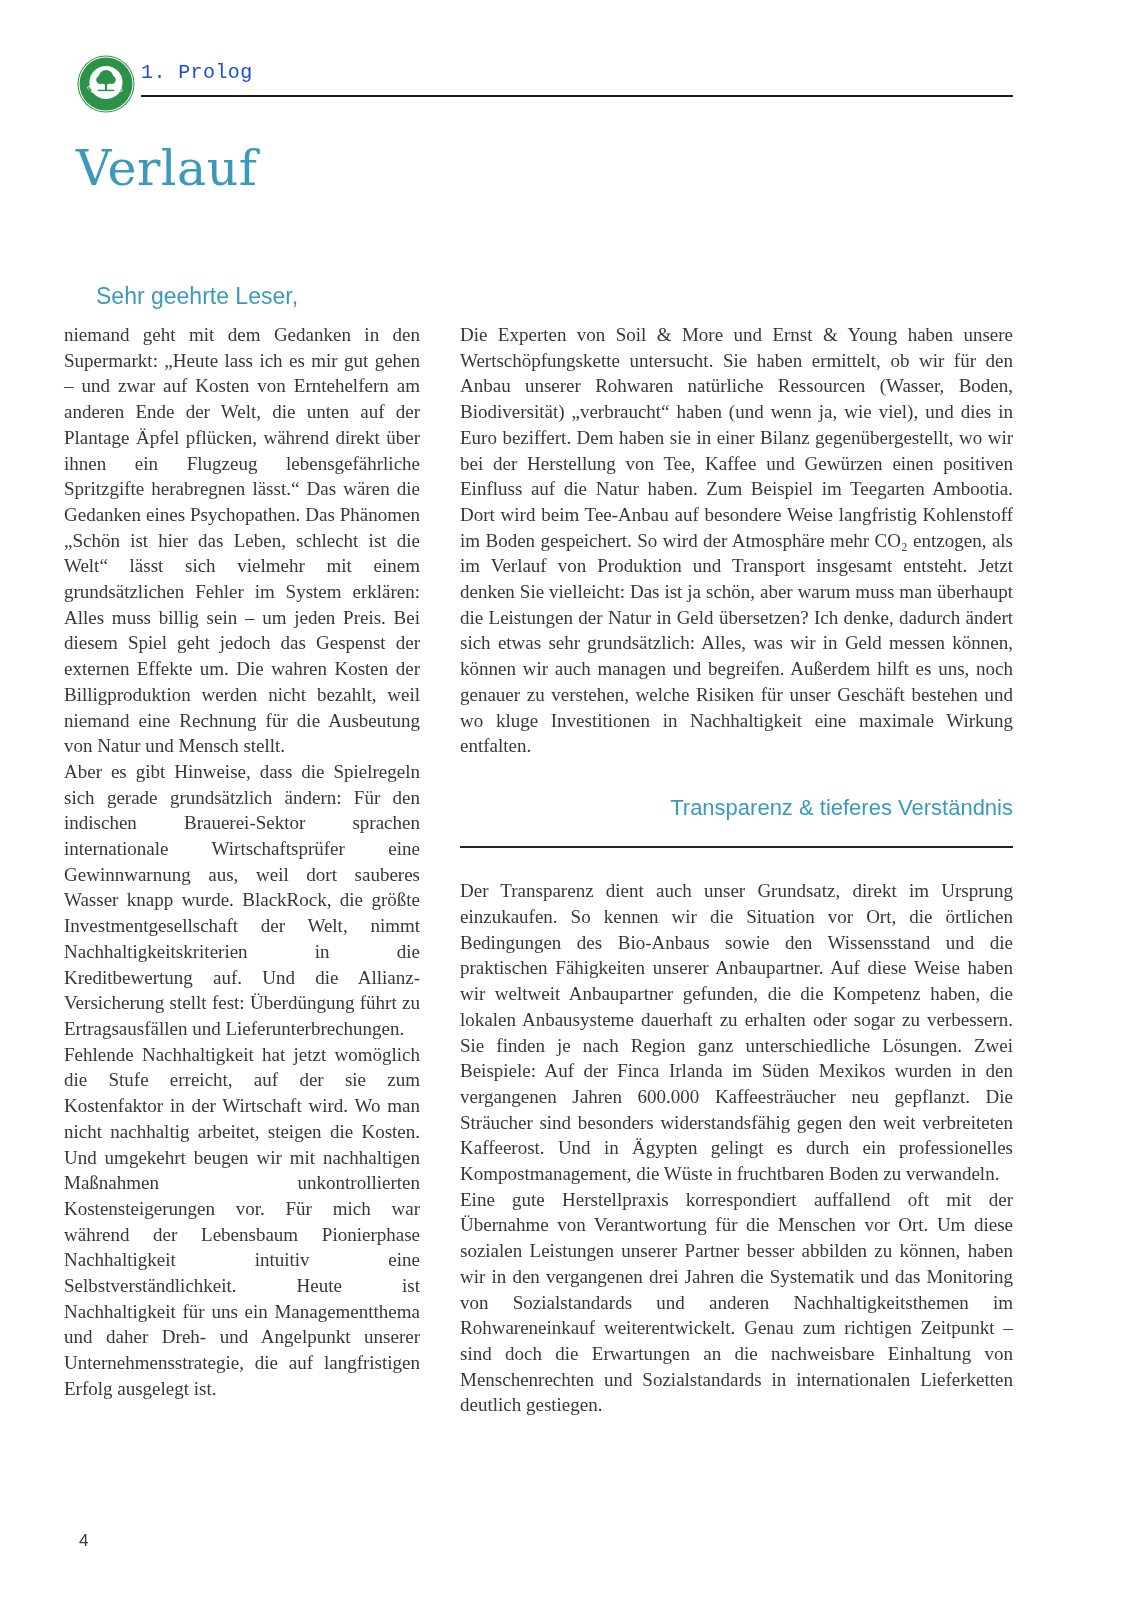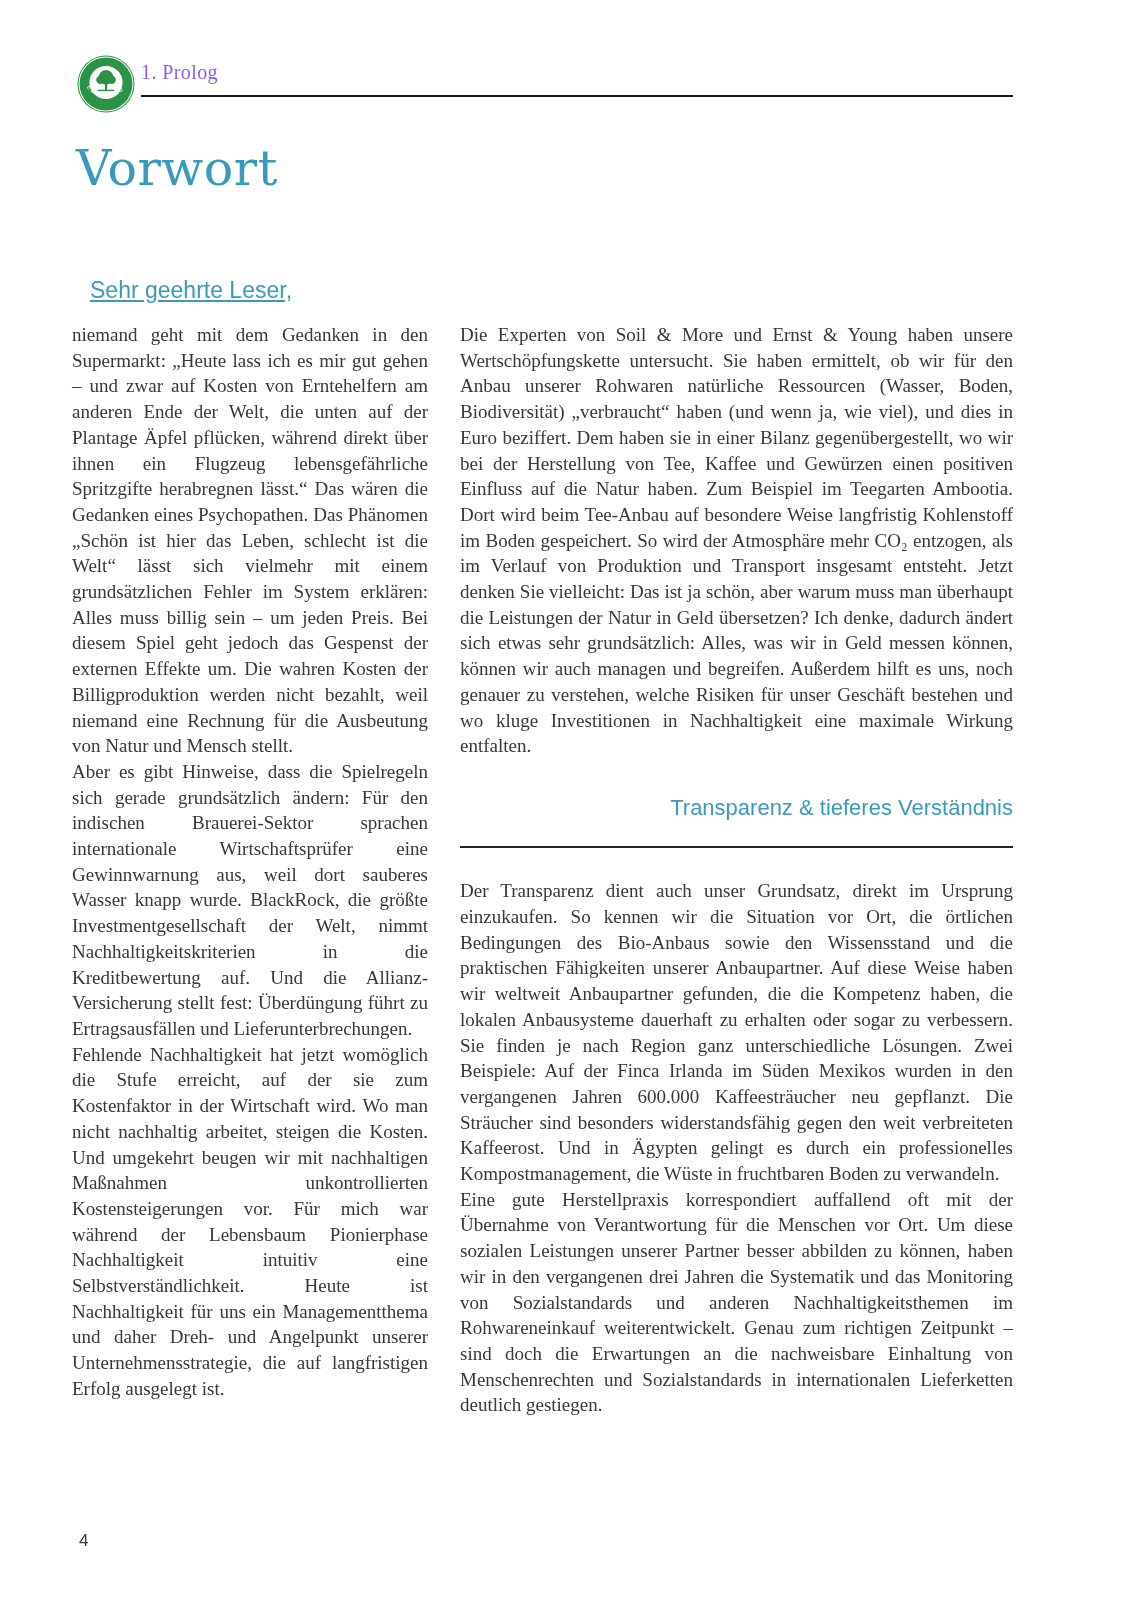--- a/index.html
+++ b/index.html
@@ -2,34 +2,34 @@
 <html lang="de"><head>
 <meta charset="utf-8">
 <style>
   html,body{margin:0;padding:0;background:#ffffff;}
   .page{position:relative;width:1132px;height:1600px;background:#ffffff;overflow:hidden;
         font-family:"Liberation Serif",serif;color:#383838;}
 
   
   .logo{position:absolute;left:77px;top:55px;width:58px;height:58px;}
   .section-label{position:absolute;left:141px;top:61px;
-        font-family:Liberation Serif, serif;font-size:20px;letter-spacing:.4px;color:#8b5cf6;}
+        font-family:Liberation Mono, monospace;font-size:20px;letter-spacing:.4px;color:#1d4ed8;}
   .header-rule{position:absolute;left:141px;top:95px;width:872px;height:2px;background:#1c1c1c;}
 
   
   .title{position:absolute;left:76px;top:140px;margin:0;
         font-family:"DejaVu Serif",serif;font-weight:500;font-size:49px;
         letter-spacing:.5px;color:#3a9abb;}
-  .greeting{position:absolute;left:80px;top:267px;margin:10px;
-        font-family:"Liberation Sans",sans-serif;font-weight:500;font-size:23px;color:#3a9abb;text-decoration:underline;}
+  .greeting{position:absolute;left:80px;top:267px;margin:16px;
+        font-family:"Liberation Sans",sans-serif;font-weight:500;font-size:23px;color:#3a9abb;}
 
   
   .col{position:absolute;top:322px;font-size:19px;line-height:25.7px;text-align:justify;}
   .col p{margin:0;hyphens:auto;-webkit-hyphens:auto;}
-  .col-left{left:72px;width:356px;}
+  .col-left{left:64px;width:356px;}
   .col-right{left:460px;width:553px;}
 
   .subheading{margin:36px 0 0 0;font-family:"Liberation Sans",sans-serif;font-weight:500;
         font-size:22px;color:#3a9abb;text-align:right;line-height:1.2;}
   .sub-rule{margin-top:25px;height:2px;background:#242424;}
   .sub-rule + p{margin-top:30px;}
 
   .page-number{position:absolute;left:79px;top:1531px;
         font-family:"Liberation Sans",sans-serif;font-size:17px;color:#3a3a3a;}
 </style>
@@ -54,21 +54,21 @@
       </g>
       <path id="lbArc" d="M 9 31 Q 28 52 47 31" fill="none"></path>
       <text font-family="Liberation Sans, sans-serif" font-size="6.3" letter-spacing="1" fill="#ffffff">
         <textPath href="#lbArc" startOffset="50%" text-anchor="middle">LEBENSBAUM</textPath>
       </text>
     </svg>
   </div>
   <div class="section-label">1. Prolog</div>
   <div class="header-rule"></div>
 
-  <h1 class="title">Vorwort</h1>
+  <h1 class="title">Verlauf</h1>
   <h2 class="greeting">Sehr geehrte Leser,</h2>
 
   <div class="col col-left">
     <p lang="de">niemand geht mit dem Gedanken in den Supermarkt: „Heute lass ich es mir gut gehen – und zwar auf Kosten von Erntehelfern am anderen Ende der Welt, die unten auf der Plantage Äpfel pflücken, während direkt über ihnen ein Flugzeug lebensgefährliche Spritzgifte herabregnen lässt.“ Das wären die Gedanken eines Psychopathen. Das Phänomen „Schön ist hier das Leben, schlecht ist die Welt“ lässt sich vielmehr mit einem grundsätzlichen Fehler im System erklären: Alles muss billig sein – um jeden Preis. Bei diesem Spiel geht jedoch das Gespenst der externen Effekte um. Die wahren Kosten der Billigproduktion werden nicht bezahlt, weil niemand eine Rechnung für die Ausbeutung von Natur und Mensch stellt.</p>
     <p lang="de">Aber es gibt Hinweise, dass die Spielregeln sich gerade grundsätzlich ändern: Für den indischen Brauerei-Sektor sprachen internationale Wirtschaftsprüfer eine Gewinnwarnung aus, weil dort sauberes Wasser knapp wurde. BlackRock, die größte Investmentgesellschaft der Welt, nimmt Nachhaltigkeitskriterien in die Kreditbewertung auf. Und die Allianz-Versicherung stellt fest: Überdüngung führt zu Ertragsausfällen und Lieferunterbrechungen.</p>
     <p lang="de">Fehlende Nachhaltigkeit hat jetzt womöglich die Stufe erreicht, auf der sie zum Kostenfaktor in der Wirtschaft wird. Wo man nicht nachhaltig arbeitet, steigen die Kosten. Und umgekehrt beugen wir mit nachhaltigen Maßnahmen unkontrollierten Kostensteigerungen vor. Für mich war während der Lebensbaum Pionierphase Nachhaltigkeit intuitiv eine Selbstverständlichkeit. Heute ist Nachhaltigkeit für uns ein Managementthema und daher Dreh- und Angelpunkt unserer Unternehmensstrategie, die auf langfristigen Erfolg ausgelegt ist.</p>
   </div>
 
   <div class="col col-right">
     <p lang="de">Die Experten von Soil &amp; More und Ernst &amp; Young haben unsere Wertschöpfungskette untersucht. Sie haben ermittelt, ob wir für den Anbau unserer Rohwaren natürliche Ressourcen (Wasser, Boden, Biodiversität) „verbraucht“ haben (und wenn ja, wie viel), und dies in Euro beziffert. Dem haben sie in einer Bilanz gegenübergestellt, wo wir bei der Herstellung von Tee, Kaffee und Gewürzen einen positiven Einfluss auf die Natur haben. Zum Beispiel im Teegarten Ambootia. Dort wird beim Tee-Anbau auf besondere Weise langfristig Kohlenstoff im Boden gespeichert. So wird der Atmosphäre mehr CO₂ entzogen, als im Verlauf von Produktion und Transport insgesamt entsteht. Jetzt denken Sie vielleicht: Das ist ja schön, aber warum muss man überhaupt die Leistungen der Natur in Geld übersetzen? Ich denke, dadurch ändert sich etwas sehr grundsätzlich: Alles, was wir in Geld messen können, können wir auch managen und begreifen. Außerdem hilft es uns, noch genauer zu verstehen, welche Risiken für unser Geschäft bestehen und wo kluge Investitionen in Nachhaltigkeit eine maximale Wirkung entfalten.</p>

